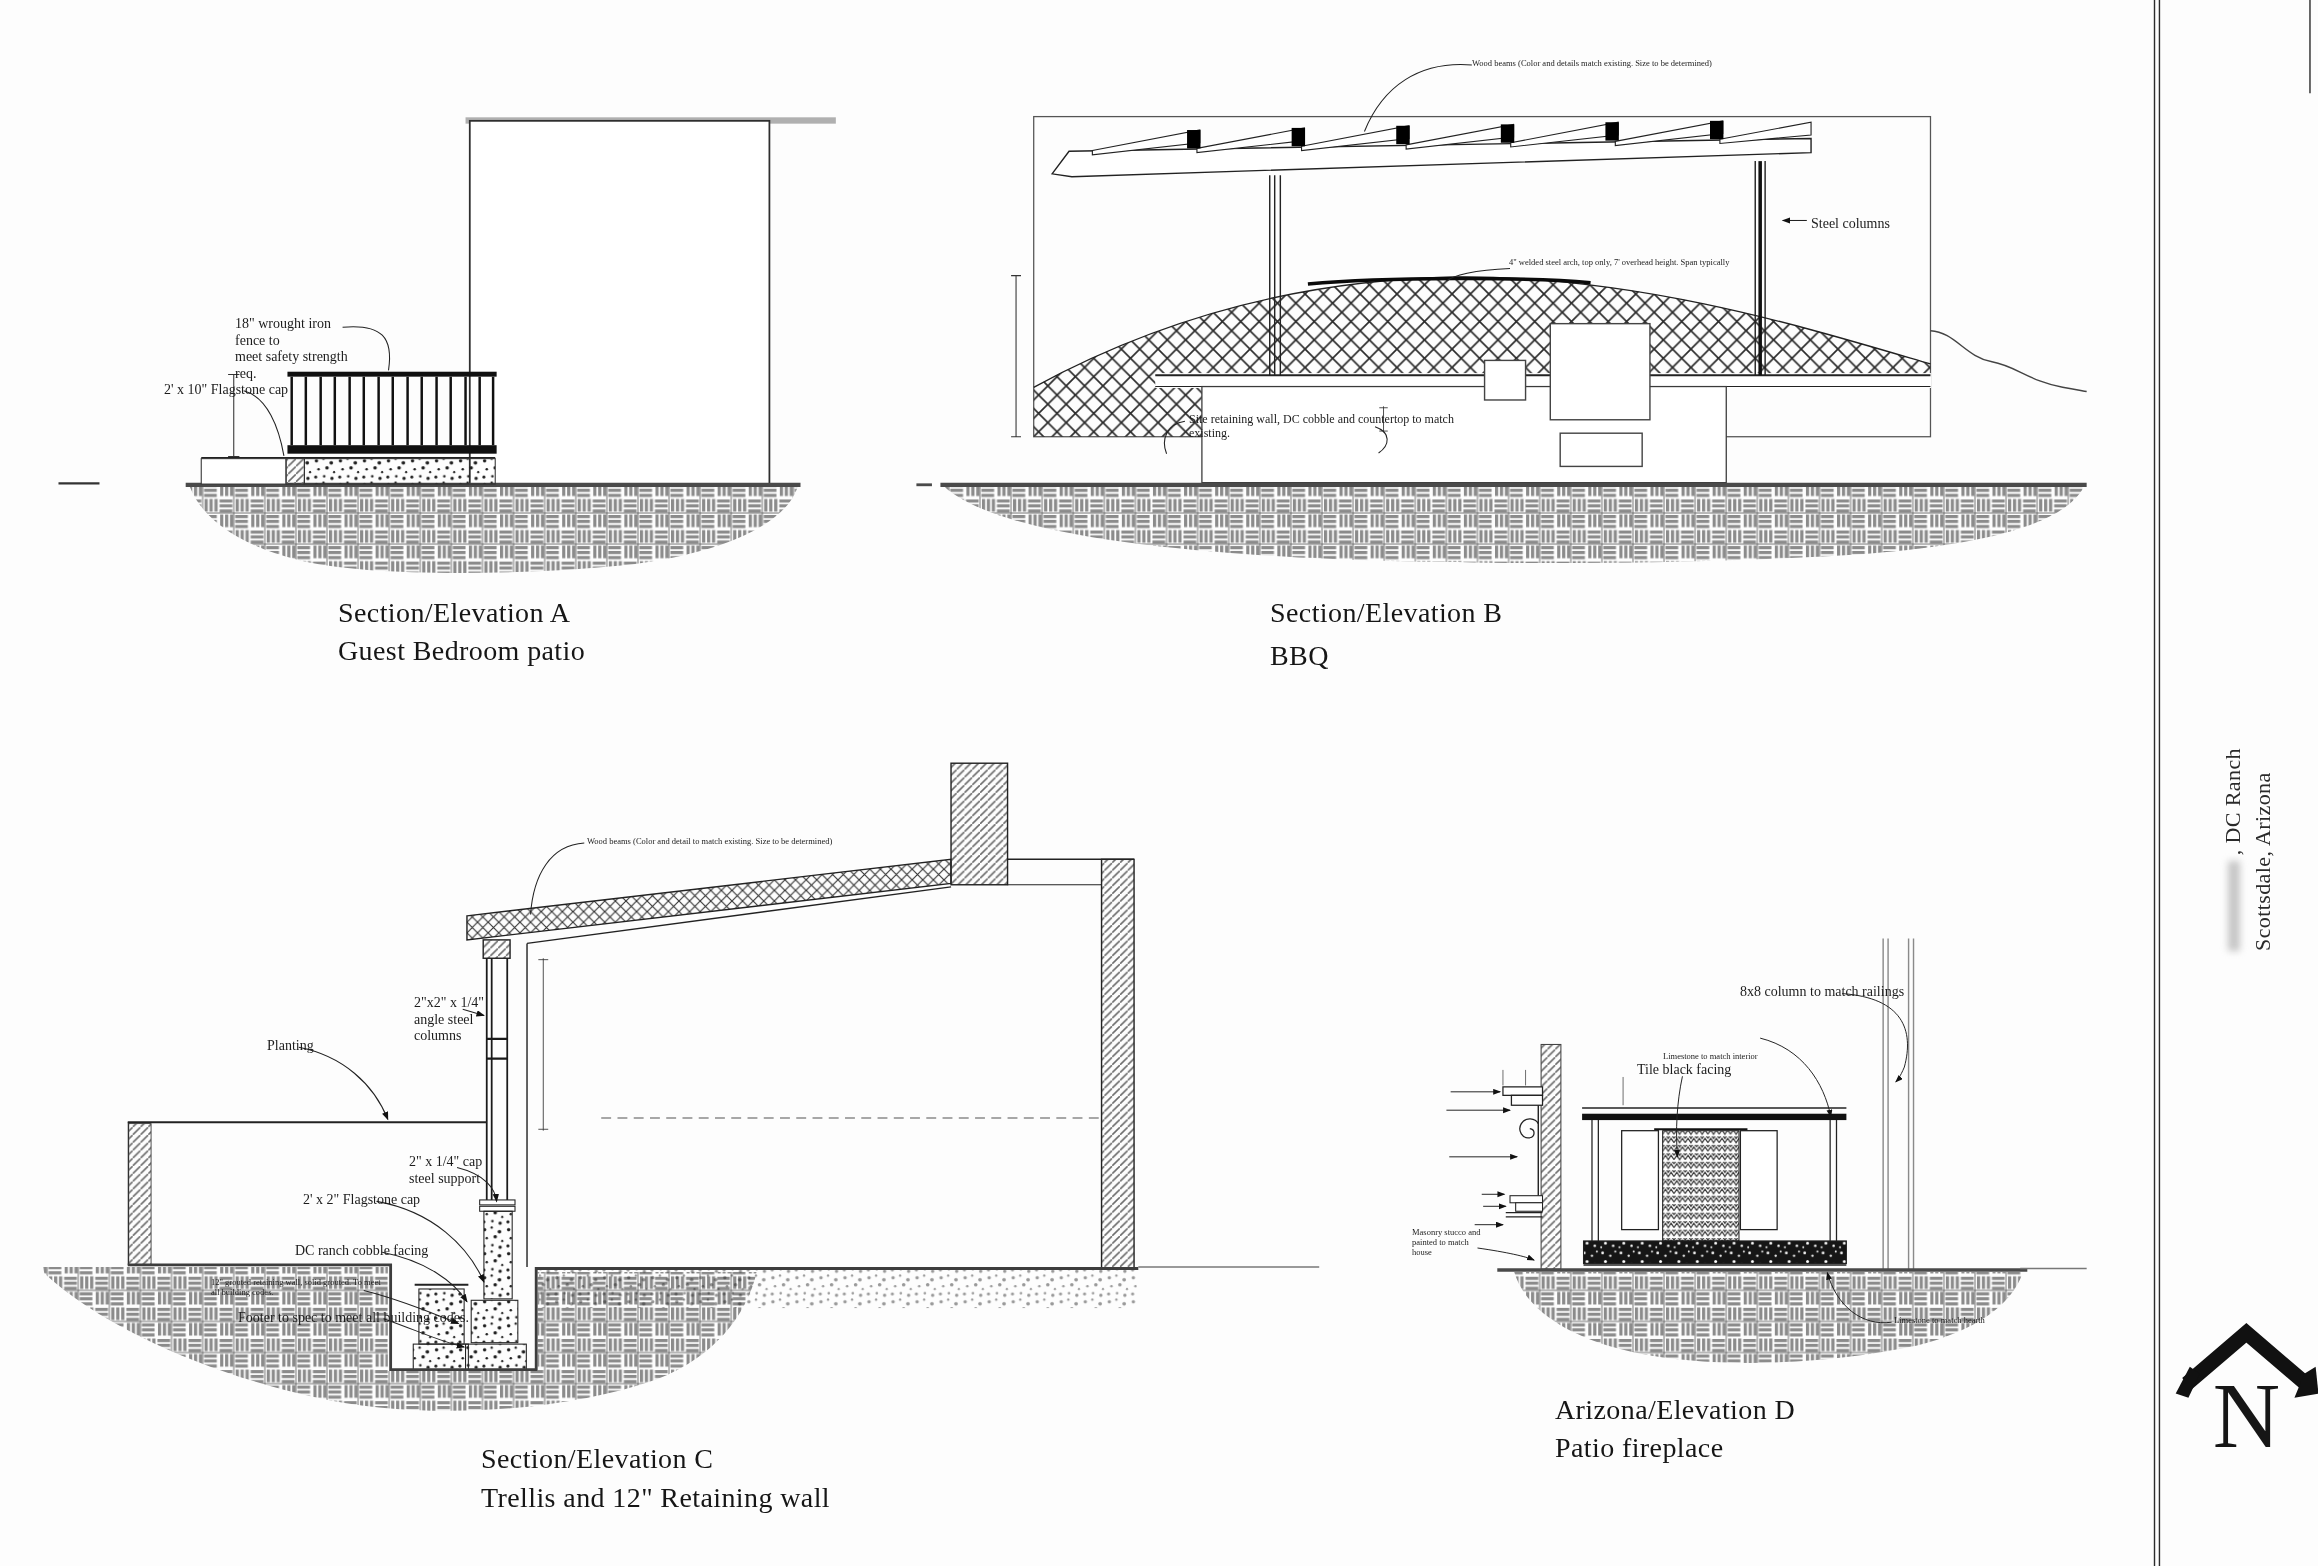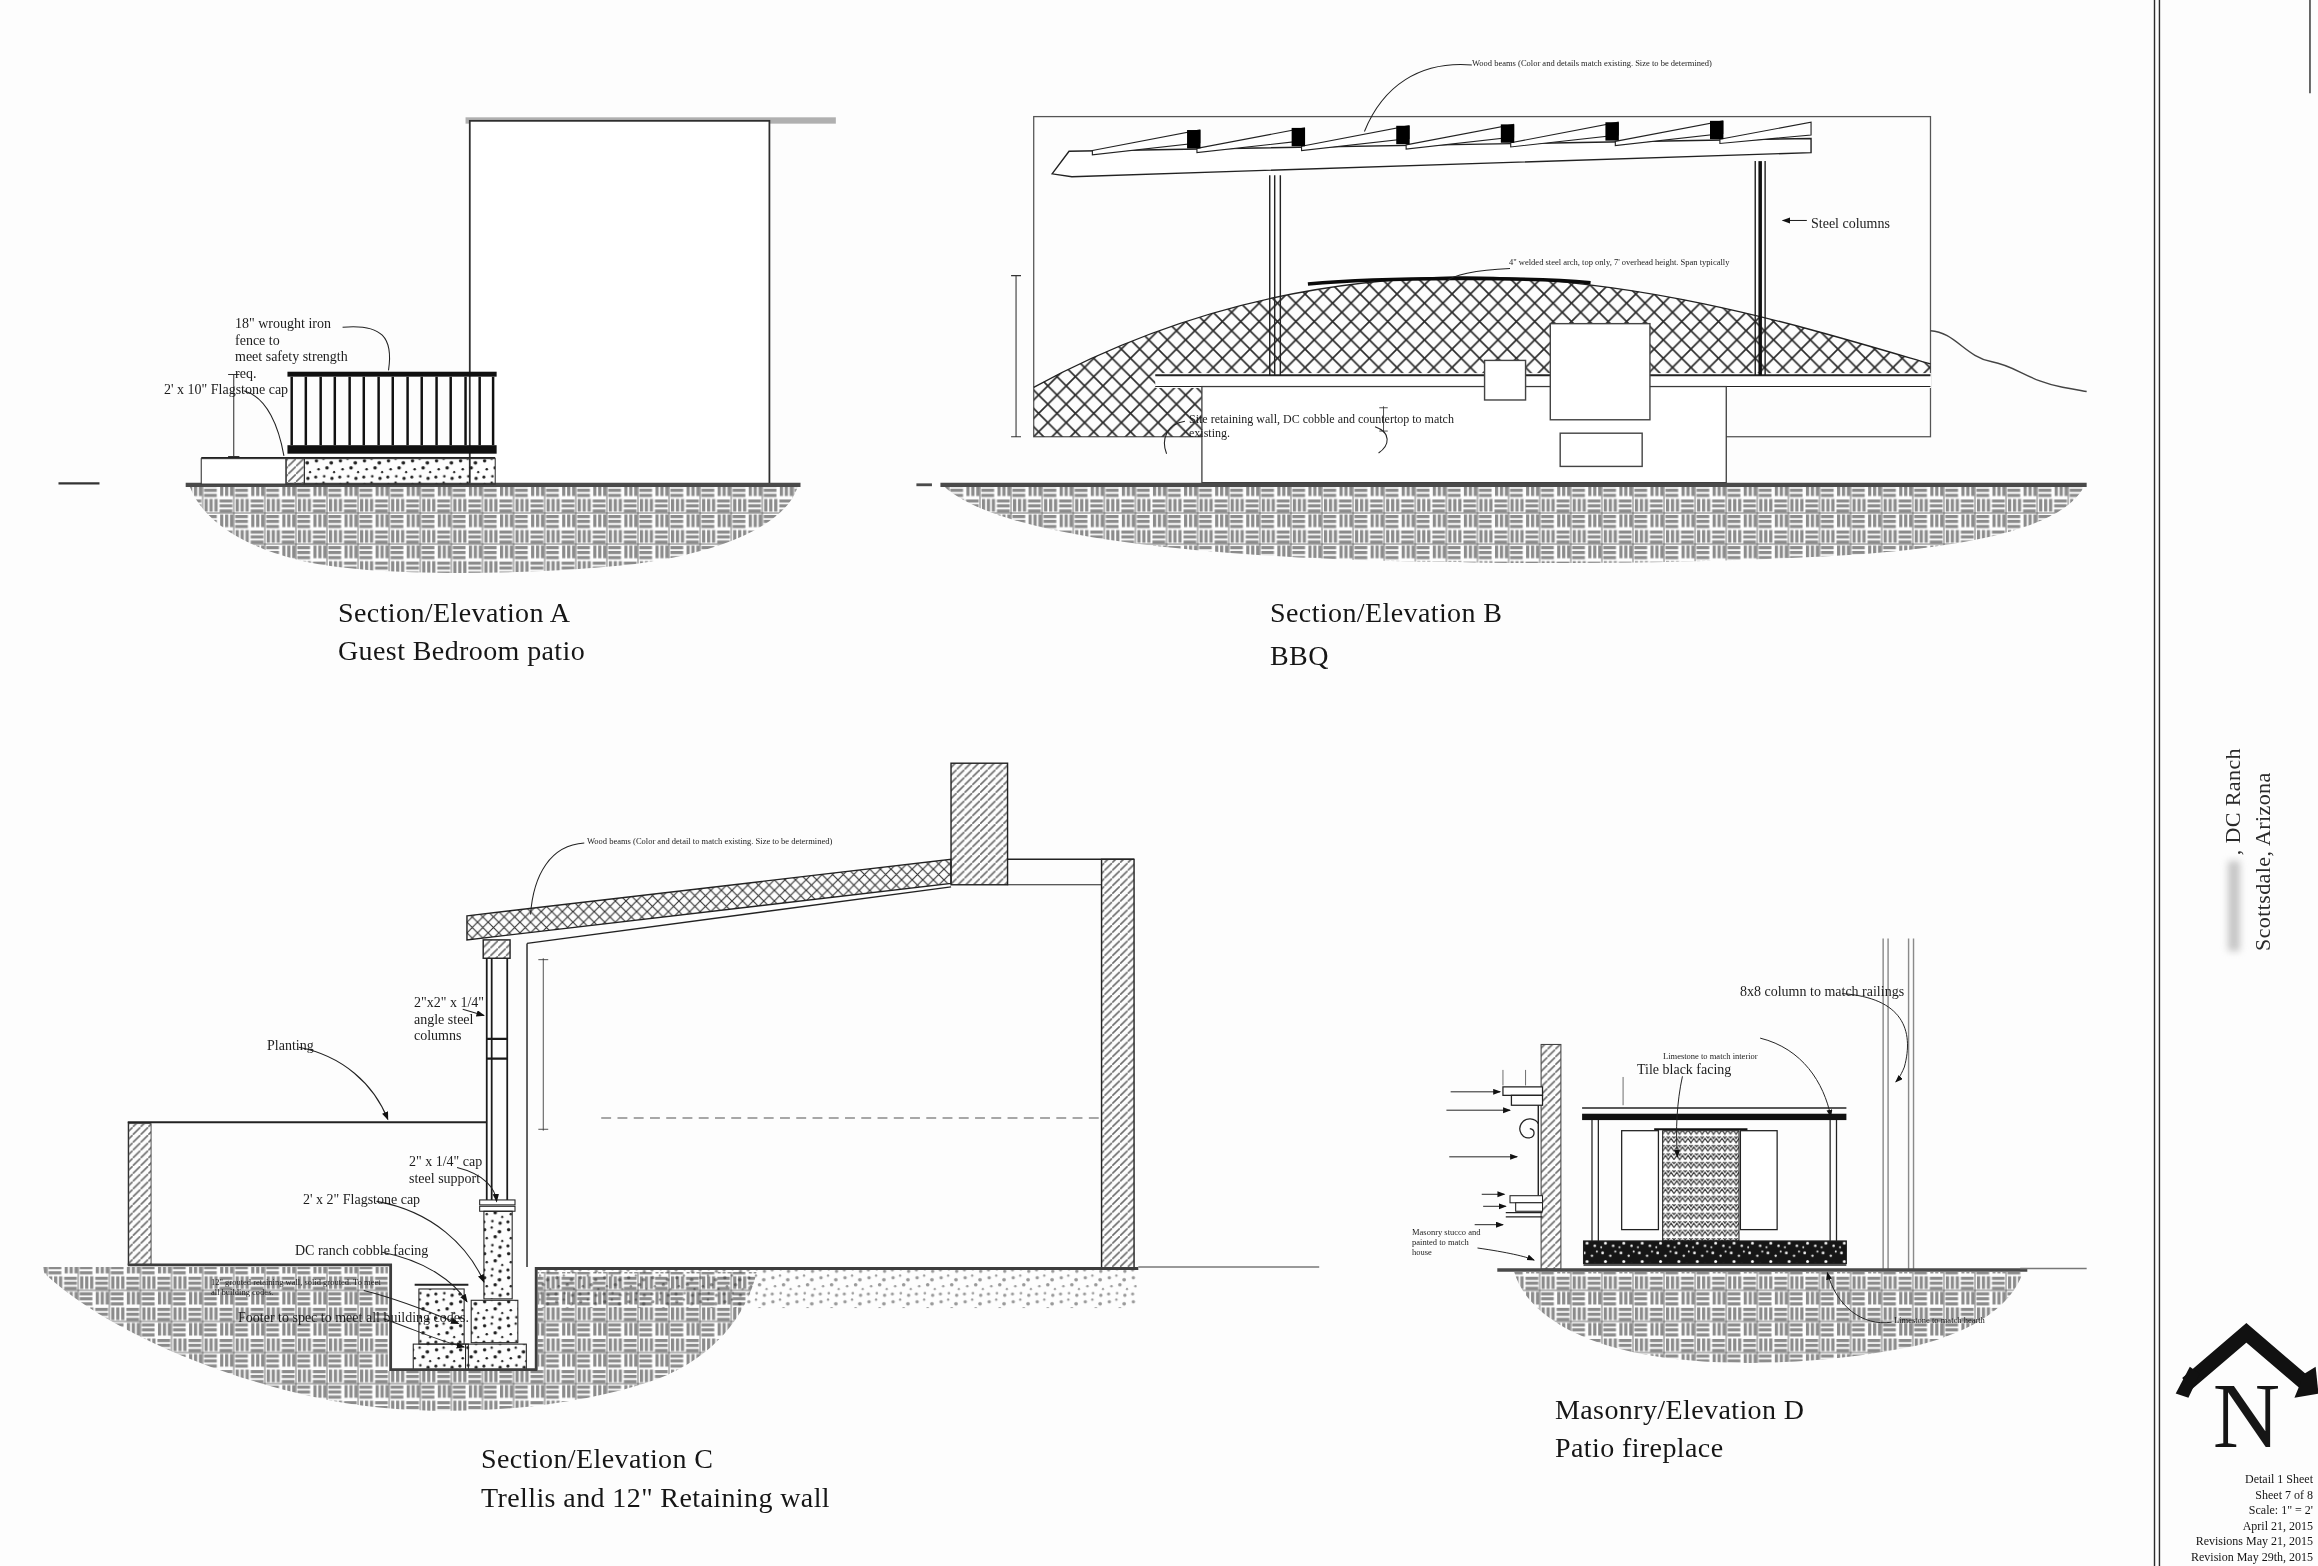--- a/index.html
+++ b/index.html
@@ -278,31 +278,23 @@
 <div class="caption" style="left:481px;top:1443px;">Section/Elevation C</div>
 <div class="caption" style="left:481px;top:1482px;">Trellis and 12" Retaining wall</div>
 
 <div class="note" style="left:1740px;top:984px;font-size:14px;white-space:nowrap;">8x8 column to match railings</div>
 <div class="note" style="left:1663px;top:1026px;font-size:8.5px;white-space:nowrap;margin-top:25px;">Limestone to match interior</div>
 <div class="note" style="left:1637px;top:1062px;font-size:14px;white-space:nowrap;">Tile black facing</div>
 <div class="note" style="left:1412px;top:1227px;width:85px;font-size:8.5px;">Masonry stucco and
 painted to match
 house</div>
 <div class="note" style="left:1894px;top:1315px;font-size:8.5px;white-space:nowrap;">Limestone to match hearth</div>
-<div class="caption" style="left:1555px;top:1394px;">Masonry/Elevation D</div>
+<div class="caption" style="left:1555px;top:1394px;">Arizona/Elevation D</div>
 <div class="caption" style="left:1555px;top:1432px;">Patio fireplace</div>
 
 <div class="project">
   <div><span class="redact"></span><span>, DC Ranch</span></div>
   <div>Scottsdale, Arizona</div>
 </div>
 
-<div class="info">
-  <div>Detail 1 Sheet</div>
-  <div>Sheet 7 of 8</div>
-  <div>Scale: 1" = 2'</div>
-  <div>April 21, 2015</div>
-  <div>Revisions May 21, 2015</div>
-  <div>Revision May 29th, 2015</div>
+
 </div>
 
-</div>
-
 
 </body></html>

